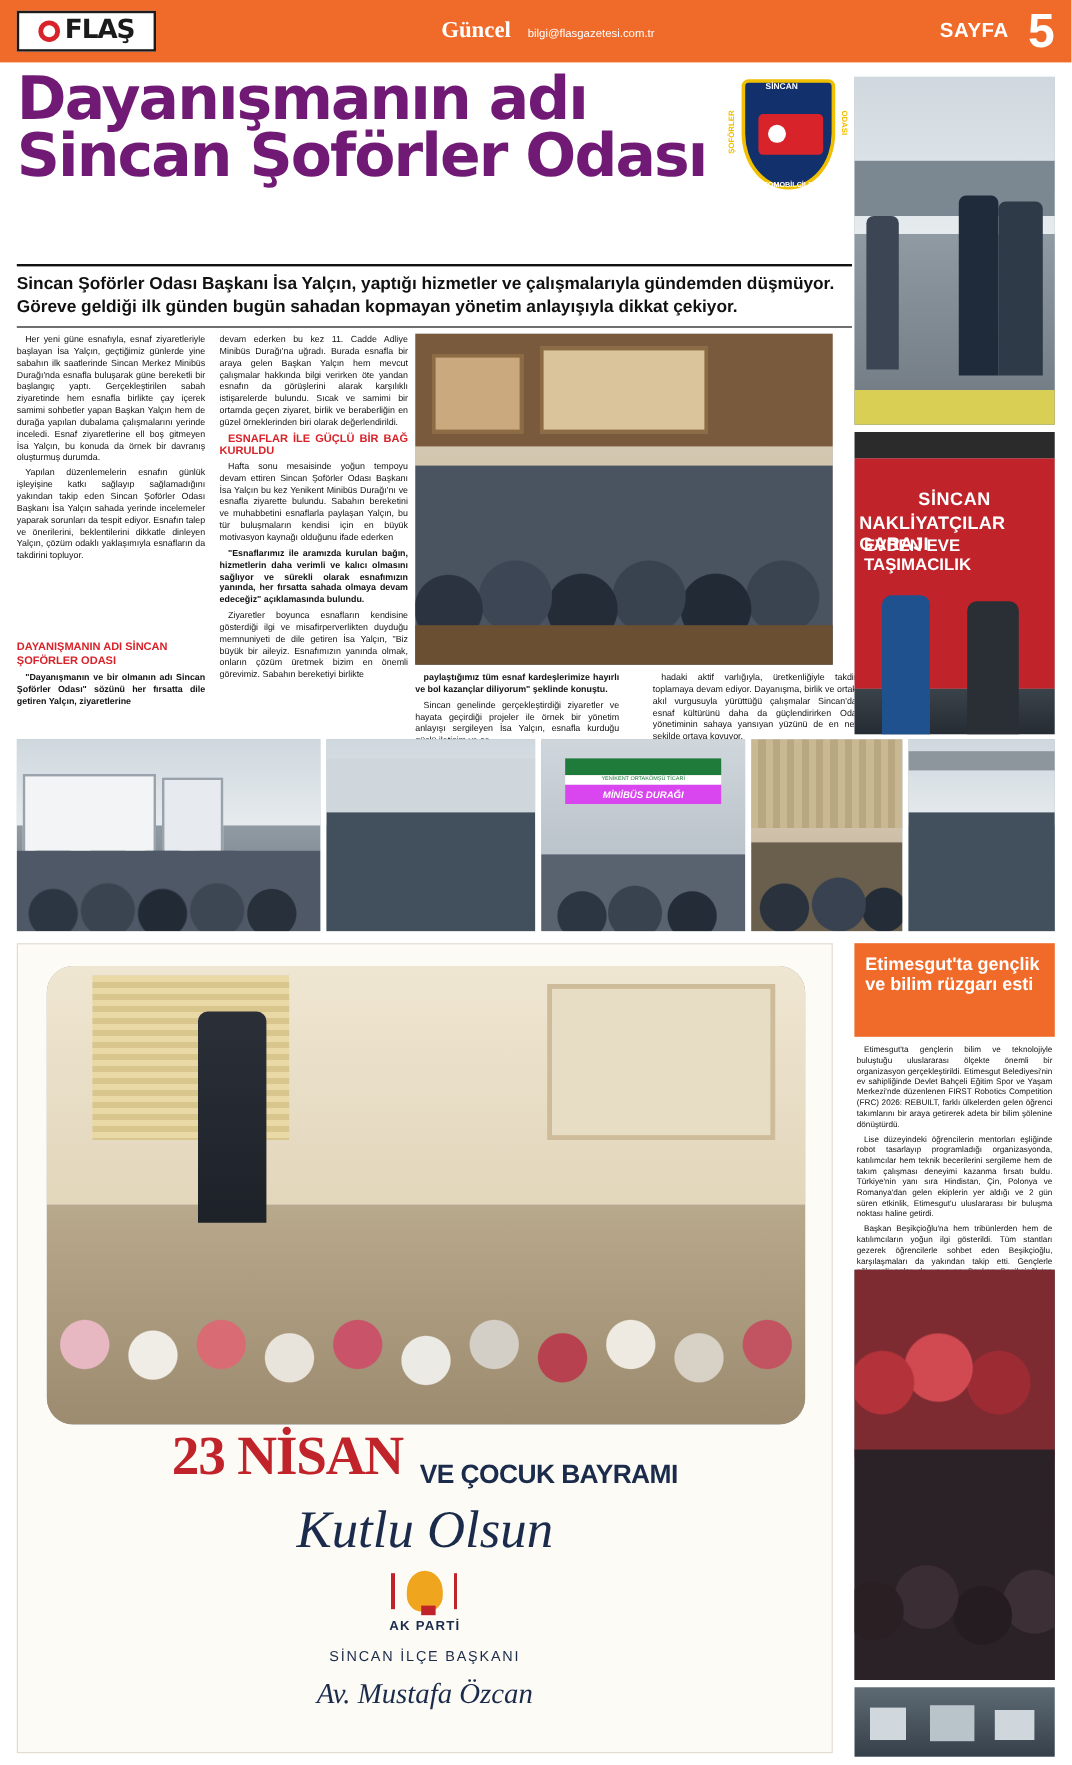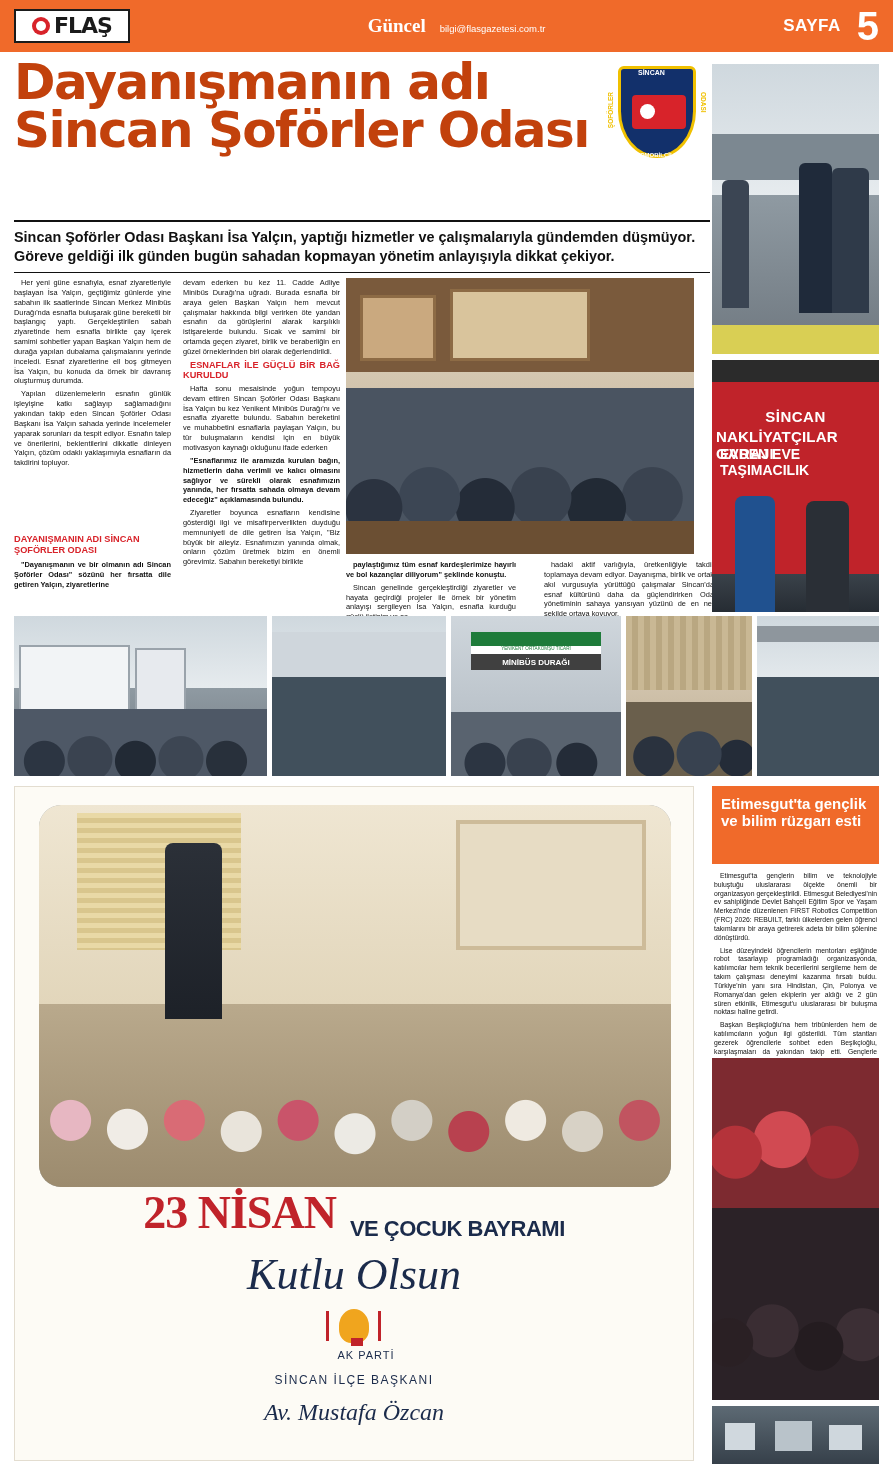--- a/index.html
+++ b/index.html
@@ -62,21 +62,21 @@
     font-family:"Liberation Sans", sans-serif;
   }
 
   
   .headline {
     position:absolute; left:14px; top:58px; width:600px;
   }
   .headline h1 {
     margin:0; font-family:"DejaVu Sans", sans-serif;
     font-weight:bold; font-size:50px; line-height:0.96;
-    letter-spacing:-1.6px; color:#c2410c;
+    letter-spacing:-1.6px; color:#701a75;
   }
   .headline h1 .l2 { display:block; }
 
   .odalogo{
     position:absolute; left:604px; top:62px; width:106px; height:100px;
   }
   .odalogo .shield{
     position:absolute; left:14px; top:4px; width:78px; height:92px;
     background:#12306b;
     border-radius:6px 6px 40px 40px / 6px 6px 48px 48px;
@@ -287,22 +287,22 @@
     background:#c0232a;
   }
   .ak-rays{
     position:absolute; left:50%; transform:translateX(-50%); top:2px;
     width:68px; height:30px;
     background:
       linear-gradient(90deg,transparent 0 6px,#c0232a 6px 9px,transparent 9px 100%),
       linear-gradient(90deg,transparent 0 58px,#c0232a 58px 61px,transparent 61px 100%);
   }
   .ak-name{
-    position:absolute; left:12px; top:40px; width:100%; text-align:center;
-    font-weight:normal; font-size:11px; color:#1b2b4b; letter-spacing:1px;
+    position:absolute; left:0; top:40px; width:100%; text-align:center;
+    font-weight:bold; font-size:11px; color:#1b2b4b; letter-spacing:1px;
   }
   .ad-org{
     position:absolute; left:0; top:586px; width:100%; text-align:center;
     font-size:12px; color:#1b2b4b; letter-spacing:1.5px;
   }
   .ad-sign{
     position:absolute; left:0; top:612px; width:100%; text-align:center;
     font-family:"Liberation Serif", serif; font-style:italic;
     font-size:24px; color:#1b2b4b;
   }
@@ -433,21 +433,21 @@
   <div class="sky"></div>
   <div class="ground"></div>
   <div style="position:absolute; left:0; top:10%; right:0; height:30%; background:#cfd6dc;"></div>
   <div class="crowd"></div>
 </div>
 
 <div class="ph" style="left:451px; top:616px; width:170px; height:160px;">
   <div style="position:absolute; inset:0; background:linear-gradient(#cfd6dc,#aeb7bf);"></div>
   <div style="position:absolute; left:12%; top:10%; width:76%; height:9%; background:#1e7b3a;"></div>
   <div style="position:absolute; left:12%; top:19%; width:76%; height:5%; background:#ffffff; color:#1e7b3a; font-size:4.6px; text-align:center;">YENİKENT ORTAKÖMŞÜ TİCARİ</div>
-  <div style="position:absolute; left:12%; top:24%; width:76%; height:10%; background:#404040; color:#fff; font-size:8px; font-weight:bold; display:flex; align-items:center; justify-content:center;">MİNİBÜS DURAĞI</div>
+  <div style="position:absolute; left:12%; top:24%; width:76%; height:10%; background:#d946ef; color:#fff; font-size:8px; font-weight:bold; display:flex; align-items:center; justify-content:center;font-style:italic;">MİNİBÜS DURAĞI</div>
   <div style="position:absolute; left:0; bottom:0; right:0; height:40%;
     background:
       radial-gradient(circle at 20% 80%, #2c3542 0 20px, transparent 21px),
       radial-gradient(circle at 46% 76%, #39424f 0 22px, transparent 23px),
       radial-gradient(circle at 74% 80%, #242c38 0 20px, transparent 21px);
     background-color:#59636f;"></div>
 </div>
 
 <div class="ph" style="left:626px; top:616px; width:126px; height:160px;">
   <div class="indoor"></div>

